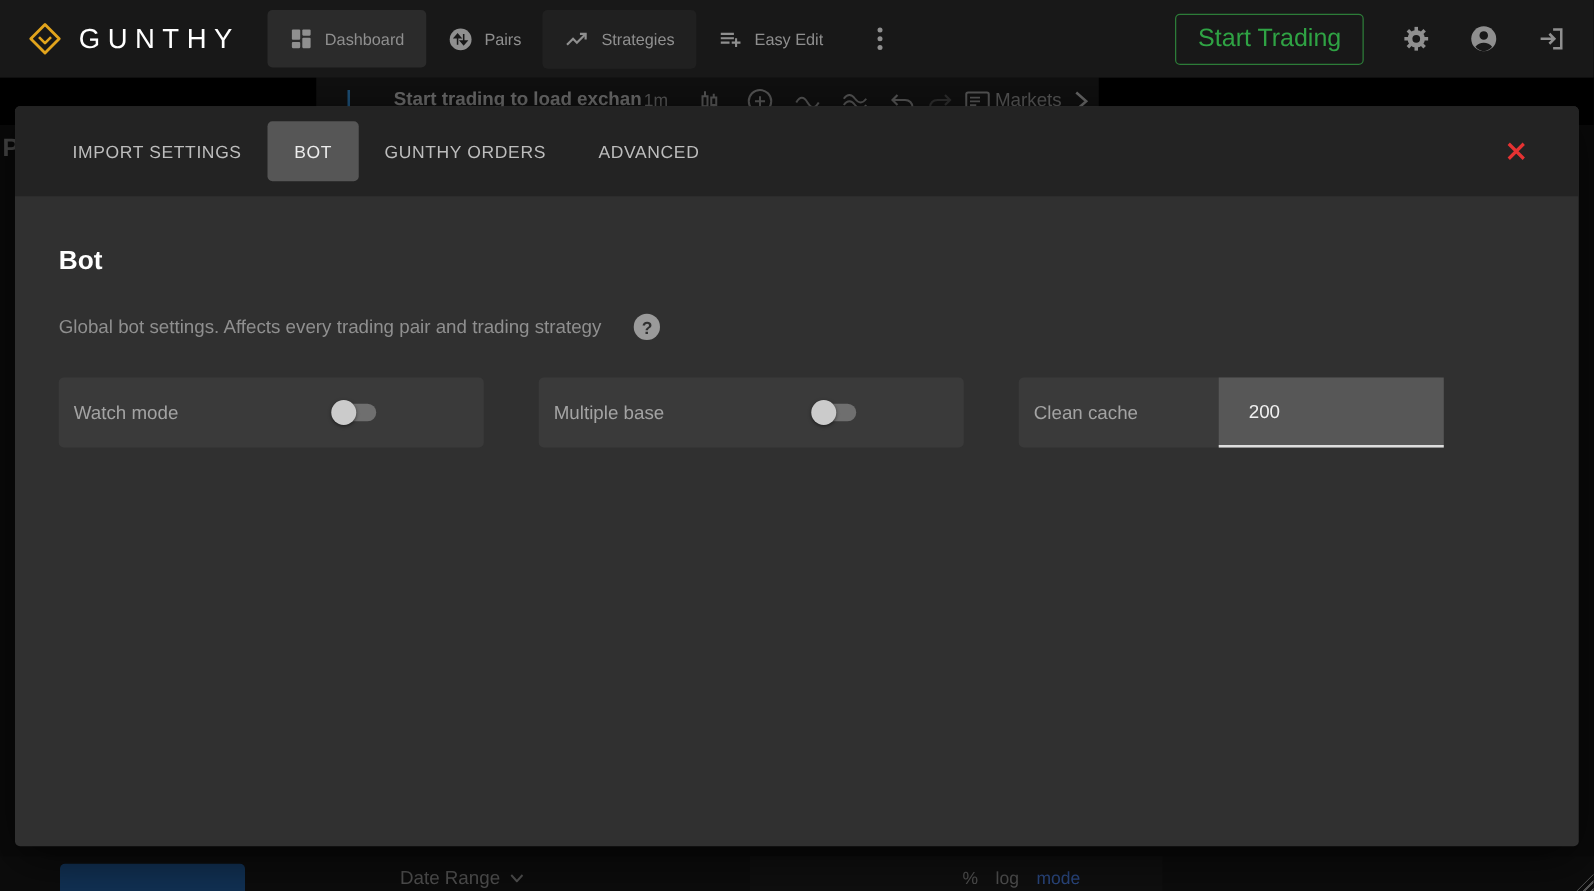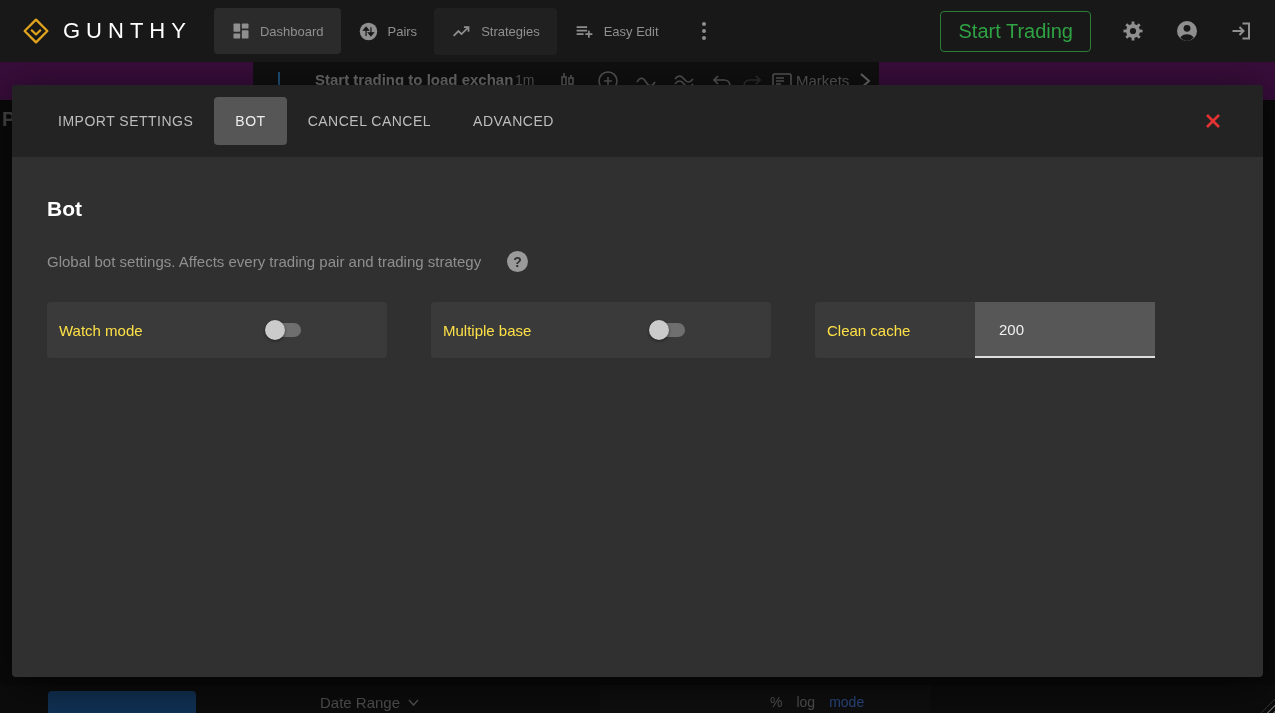--- a/index.html
+++ b/index.html
@@ -19,21 +19,21 @@
   .more-vert { display:flex; flex-direction:column; gap:3px; padding:8px 14px; margin-left:12px; cursor:pointer; }
   .more-vert i { width:4px; height:4px; border-radius:50%; background:#8f8f8f; }
   .nav-right { margin-left:auto; display:flex; align-items:center; gap:30px; }
   .start-trading { background:transparent; border:1px solid #2c7c38; border-radius:4px;
                    color:#2fa344; font-size:20px; padding:8px 17px; cursor:pointer;
                    font-family:"Liberation Sans",sans-serif; }
   .icon-btn { width:24px; height:24px; cursor:pointer; display:block; }
 
   
   .page { position:absolute; inset:0; z-index:1; }
-  .chart-toolbar { position:absolute; top:62px; left:0; right:0; height:38px; background:#701a75; }
+  .chart-toolbar { position:absolute; top:62px; left:0; right:0; height:38px; background:#000000; }
   .toolbar-pane { position:absolute; left:253px; top:0; width:626px; height:38px; background:#212121;
                   display:flex; align-items:center; gap:0; }
   .cursor-line { position:absolute; left:25px; top:10px; width:2px; height:18px; background:#3aa0f0; }
   .toolbar-msg { position:absolute; left:62px; top:9px; width:206px; overflow:hidden; white-space:nowrap;
                  color:#d4d4d4; font-size:15px; font-weight:bold; }
   .tf { position:absolute; left:258px; top:10px; color:#aaa; font-size:14px; }
   .tb-ic { position:absolute; top:7px; width:24px; height:24px; }
   .markets-lbl { position:absolute; left:542px; top:10px; color:#acacac; font-size:15px; }
   .page-heading-letter { position:absolute; left:2px; top:108px; color:#909090; font-size:20px; font-weight:bold; }
 
@@ -62,21 +62,21 @@
                border:none; cursor:pointer; padding:2px; }
   .modal-body { padding:32px 35px 0 35px; }
   .modal-title { color:#fff; font-size:21px; font-weight:bold; margin-top:8px; }
   .modal-desc-row { margin-top:30px; display:flex; align-items:center; gap:26px; }
   .modal-desc { color:#8f8f8f; font-size:15px; }
   .help-icon { width:21px; height:21px; border-radius:50%; background:#9a9a9a; color:#303030;
                font-size:14px; font-weight:bold; display:flex; align-items:center; justify-content:center;
                cursor:pointer; }
   .cards { margin-top:30px; display:flex; gap:44px; }
   .card { width:340px; height:56px; background:#3a3a3a; border-radius:4px; display:flex; align-items:center; }
-  .card-label { color:#fde047; font-size:15px; padding-left:12px; flex:0 0 218px; }
+  .card-label { color:#a3a3a3; font-size:15px; padding-left:12px; flex:0 0 218px; }
   .card.has-input .card-label { flex:0 0 160px; }
   .toggle { position:relative; width:38px; height:20px; cursor:pointer; }
   .toggle .track { position:absolute; left:2px; top:3px; width:34px; height:14px; border-radius:7px; background:#6f6f6f; }
   .toggle .thumb { position:absolute; left:0; top:0; width:20px; height:20px; border-radius:50%;
                    background:#cbcbcb; box-shadow:0 1px 3px rgba(0,0,0,.5); }
   .input-wrap { width:180px; height:56px; background:#575757; border-bottom:2px solid #dedede; }
   .input-wrap input { width:100%; height:100%; background:transparent; border:none; outline:none;
                       color:#f0f0f0; font-size:15px; padding-left:24px; font-family:"Liberation Sans",sans-serif; }
 </style>
 </head>
@@ -219,21 +219,21 @@
       </svg>
     </div>
   </header>
 
   <div class="overlay"></div>
 
   <div class="modal">
     <div class="tabbar">
       <button class="tab">IMPORT SETTINGS</button>
       <button class="tab active">BOT</button>
-      <button class="tab">CANCEL CANCEL</button>
+      <button class="tab">GUNTHY ORDERS</button>
       <button class="tab">ADVANCED</button>
       <button class="close-btn">
         <svg width="24" height="24" viewBox="0 0 24 24">
           <path d="M6 6l12 12M18 6L6 18" stroke="#e53232" stroke-width="2.6"></path>
         </svg>
       </button>
     </div>
 
     <div class="modal-body">
       <h1 class="modal-title">Bot</h1>

